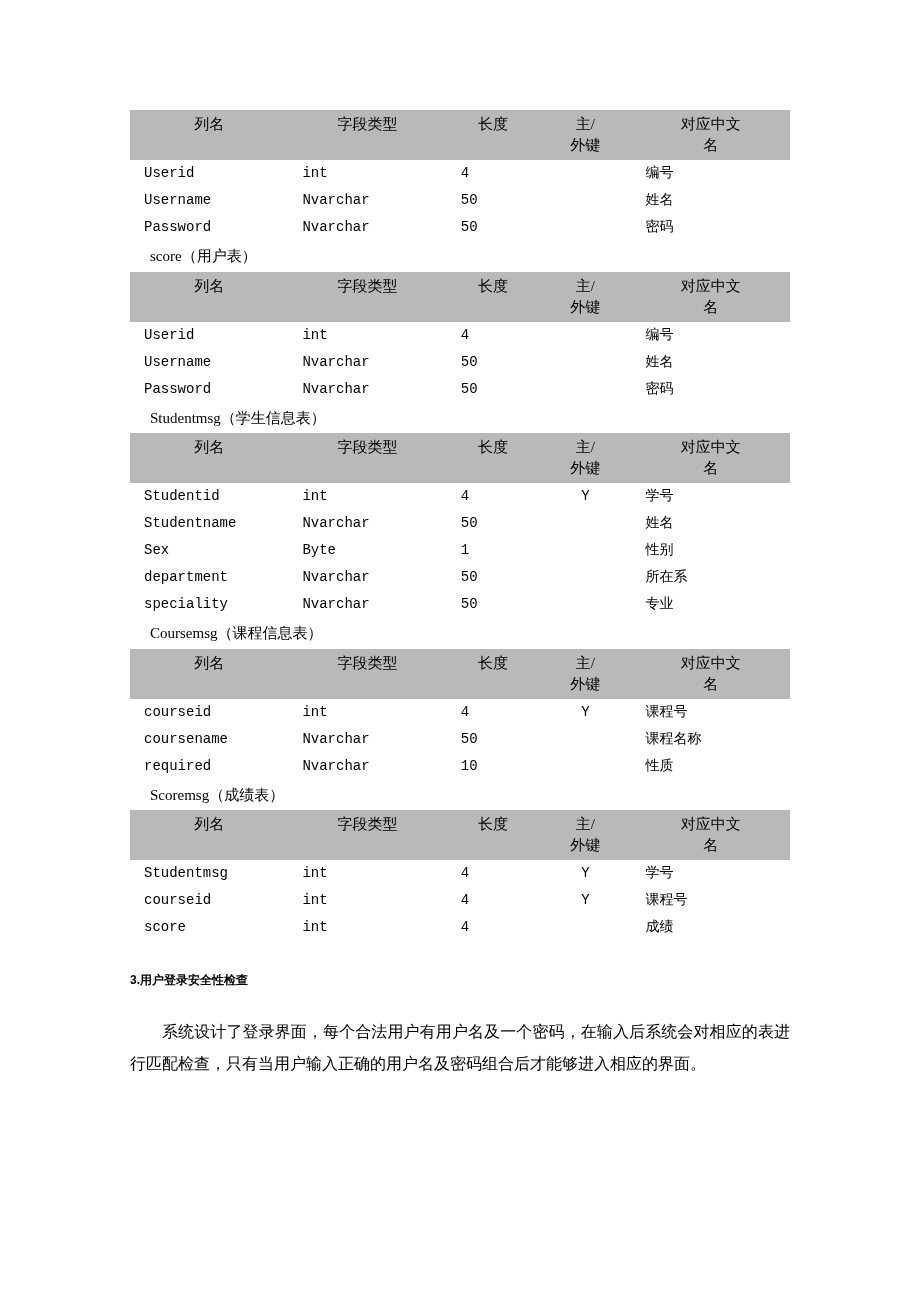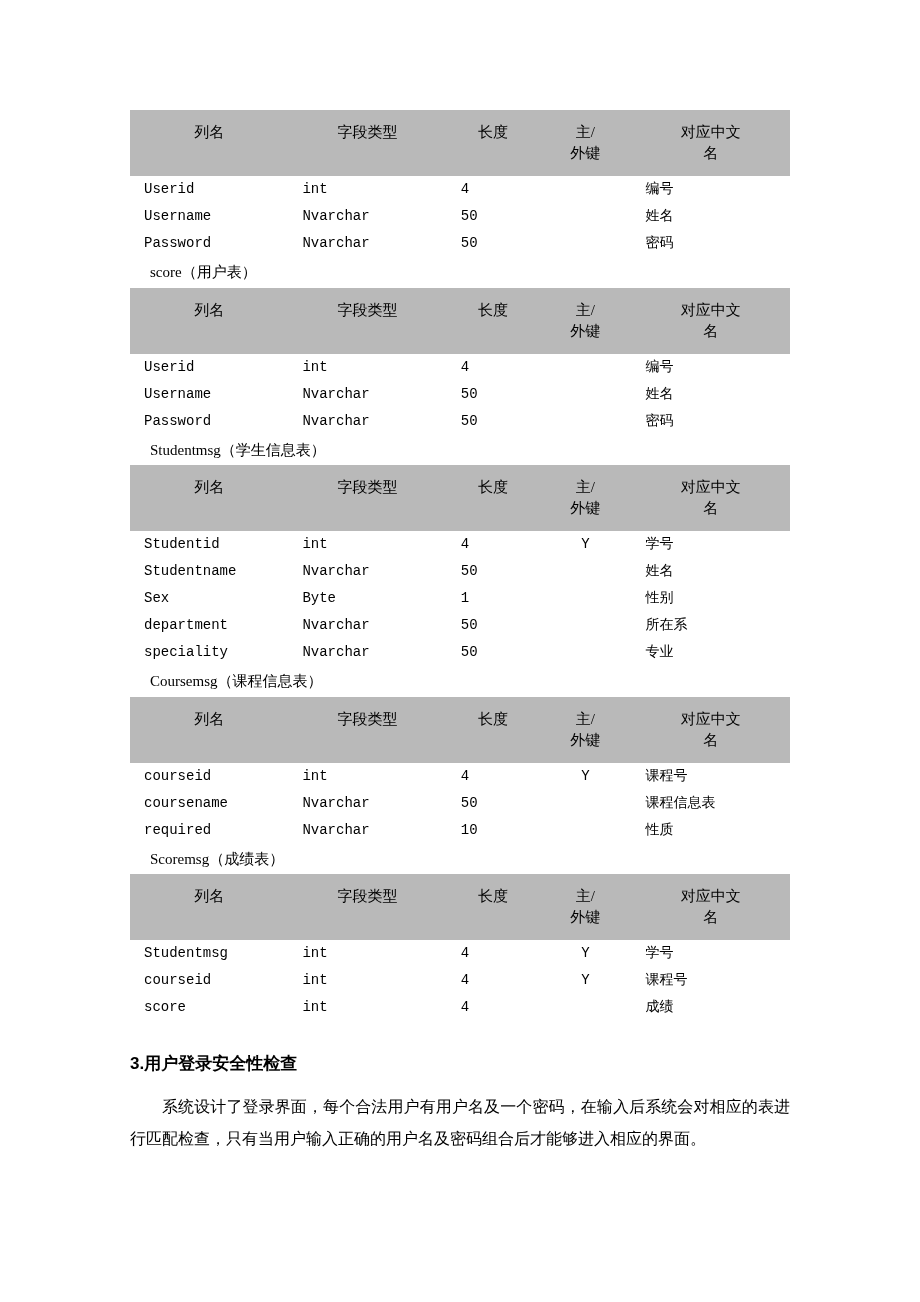--- a/index.html
+++ b/index.html
@@ -17,21 +17,21 @@
       border-collapse: collapse;
       width: 100%;
       margin-bottom: 4px;
     }
     thead tr {
       background: #b9b9b9;
     }
     th {
       text-align: center;
       font-weight: normal;
-      padding: 12px 6px;
+      padding: 4px 6px;
       vertical-align: top;
       line-height: 1.4;
     }
     td {
       padding: 3px 6px 3px 14px;
       font-family: "Courier New", monospace;
       font-size: 14px;
       vertical-align: top;
     }
     .col1 { width: 24%; }
@@ -41,23 +41,23 @@
     .col5 { width: 24%; }
     td.col4 { padding-left: 6px; text-align: center; }
     .caption {
       font-family: "SimSun", "宋体", serif;
       font-size: 15px;
       margin: 2px 0 4px 20px;
     }
     .section-heading {
       font-family: "SimHei", "黑体", sans-serif;
       font-weight: bold;
-      font-size: 17px;
+      font-size: 12px;
       margin-top: 30px;
-      margin-bottom: 14px;
+      margin-bottom: 27px;
     }
     .body-para {
       font-family: "SimSun", "宋体", serif;
       font-size: 16px;
       line-height: 2.0;
       text-indent: 2em;
       text-align: justify;
       margin: 0;
     }
   </style>
@@ -200,21 +200,21 @@
           <td class="col2">int</td>
           <td class="col3">4</td>
           <td class="col4">Y</td>
           <td class="col5">课程号</td>
         </tr>
         <tr>
           <td class="col1">coursename</td>
           <td class="col2">Nvarchar</td>
           <td class="col3">50</td>
           <td class="col4"></td>
-          <td class="col5">课程信息表</td>
+          <td class="col5">课程名称</td>
         </tr>
         <tr>
           <td class="col1">required</td>
           <td class="col2">Nvarchar</td>
           <td class="col3">10</td>
           <td class="col4"></td>
           <td class="col5">性质</td>
         </tr>
       </tbody>
     </table>

